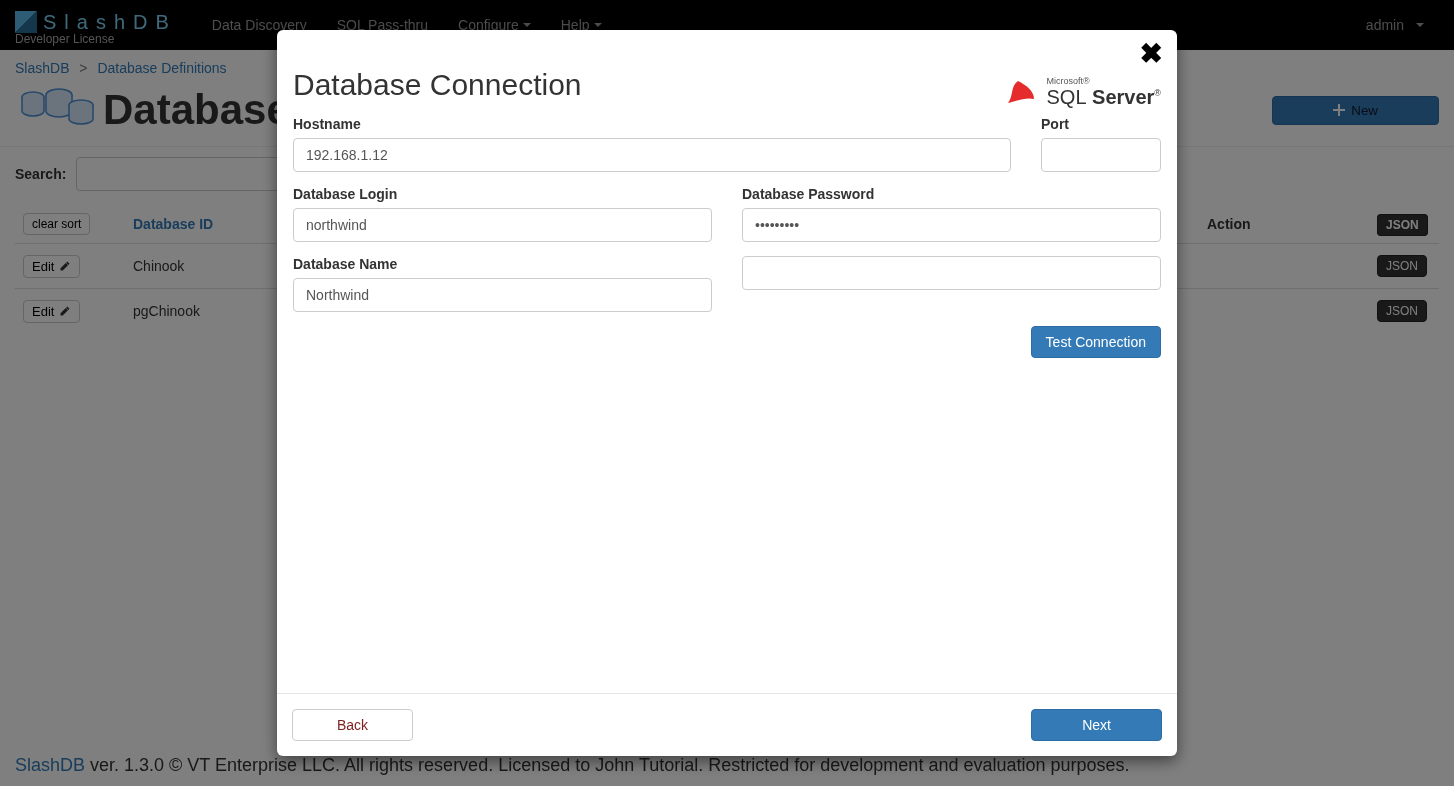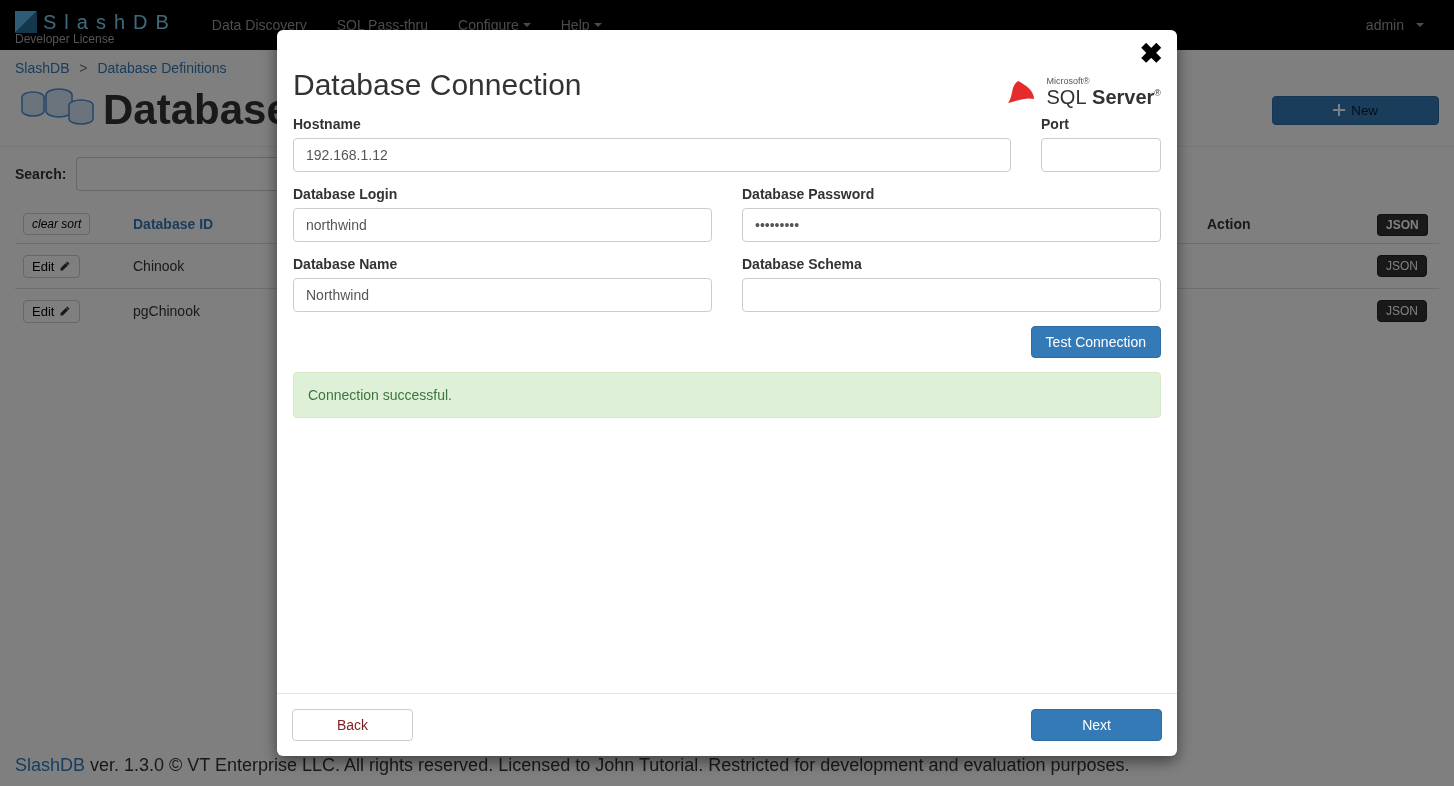--- a/index.html
+++ b/index.html
@@ -119,21 +119,21 @@
   .table-wrap { padding: 0 15px; }
   table.defs { width:100%; border-collapse: collapse; }
   table.defs th, table.defs td {
     text-align:left; padding:8px; border-top:1px solid #ddd;
     vertical-align: middle;
   }
   table.defs thead th { border-top: none; }
   .th-clear { width:110px; }
   .btn-small {
     border:1px solid #ccc; background:#fff; border-radius:4px;
-    padding: 3px 8px; font-size:12px; cursor:pointer;font-style:italic;
+    padding: 3px 8px; font-size:12px; cursor:pointer;
   }
   .link-th { color:#337ab7; font-weight:bold; cursor:pointer; }
   .edit-btn {
     border:1px solid #ccc; background:#fff; border-radius:4px;
     padding: 3px 8px; font-size:13px; cursor:pointer;
     display:inline-flex; gap:5px; align-items:center;
   }
   .power-btn {
     border:1px solid #ccc; background:#fff; border-radius:4px;
     width:28px;height:28px; cursor:pointer;
@@ -374,29 +374,27 @@
           <input type="text" value="•••••••••" style="">
         </div>
       </div>
 
       <div class="form-row">
         <div class="form-group fg-half">
           <label>Database Name</label>
           <input type="text" value="Northwind" style="">
         </div>
         <div class="form-group fg-half">
-          <label>Database Schema</label>
           <input type="text" value="" style="">
         </div>
       </div>
 
       <div class="btn-row-right">
         <button class="btn-primary">Test Connection</button>
       </div>
 
-      <div class="alert-success">Connection successful.</div>
     </div>
     <div class="modal-footer">
       <button class="btn-default">Back</button>
       <button class="btn-next">Next</button>
     </div>
   </div>
 </div>
 
 </body></html>

